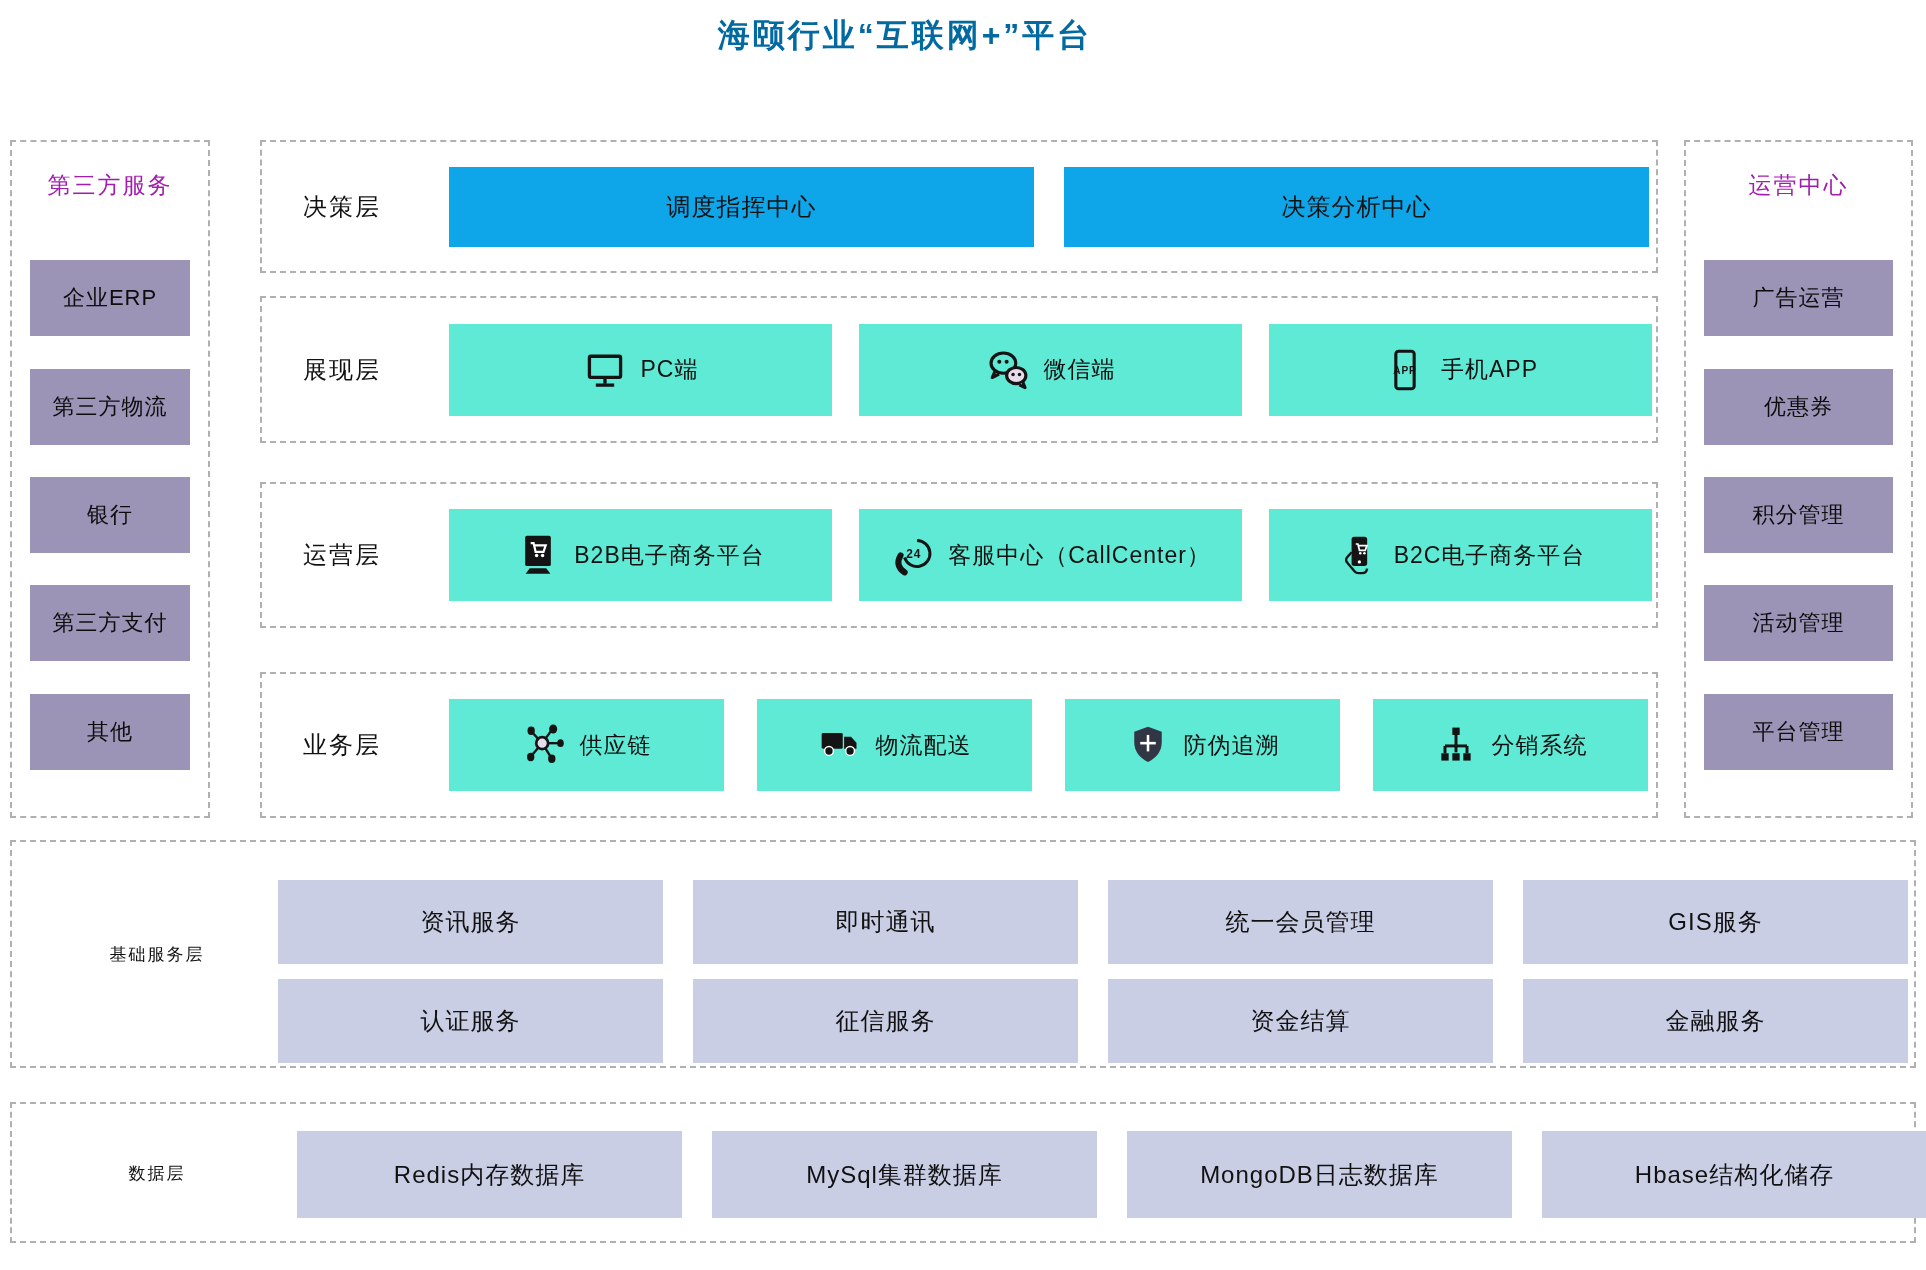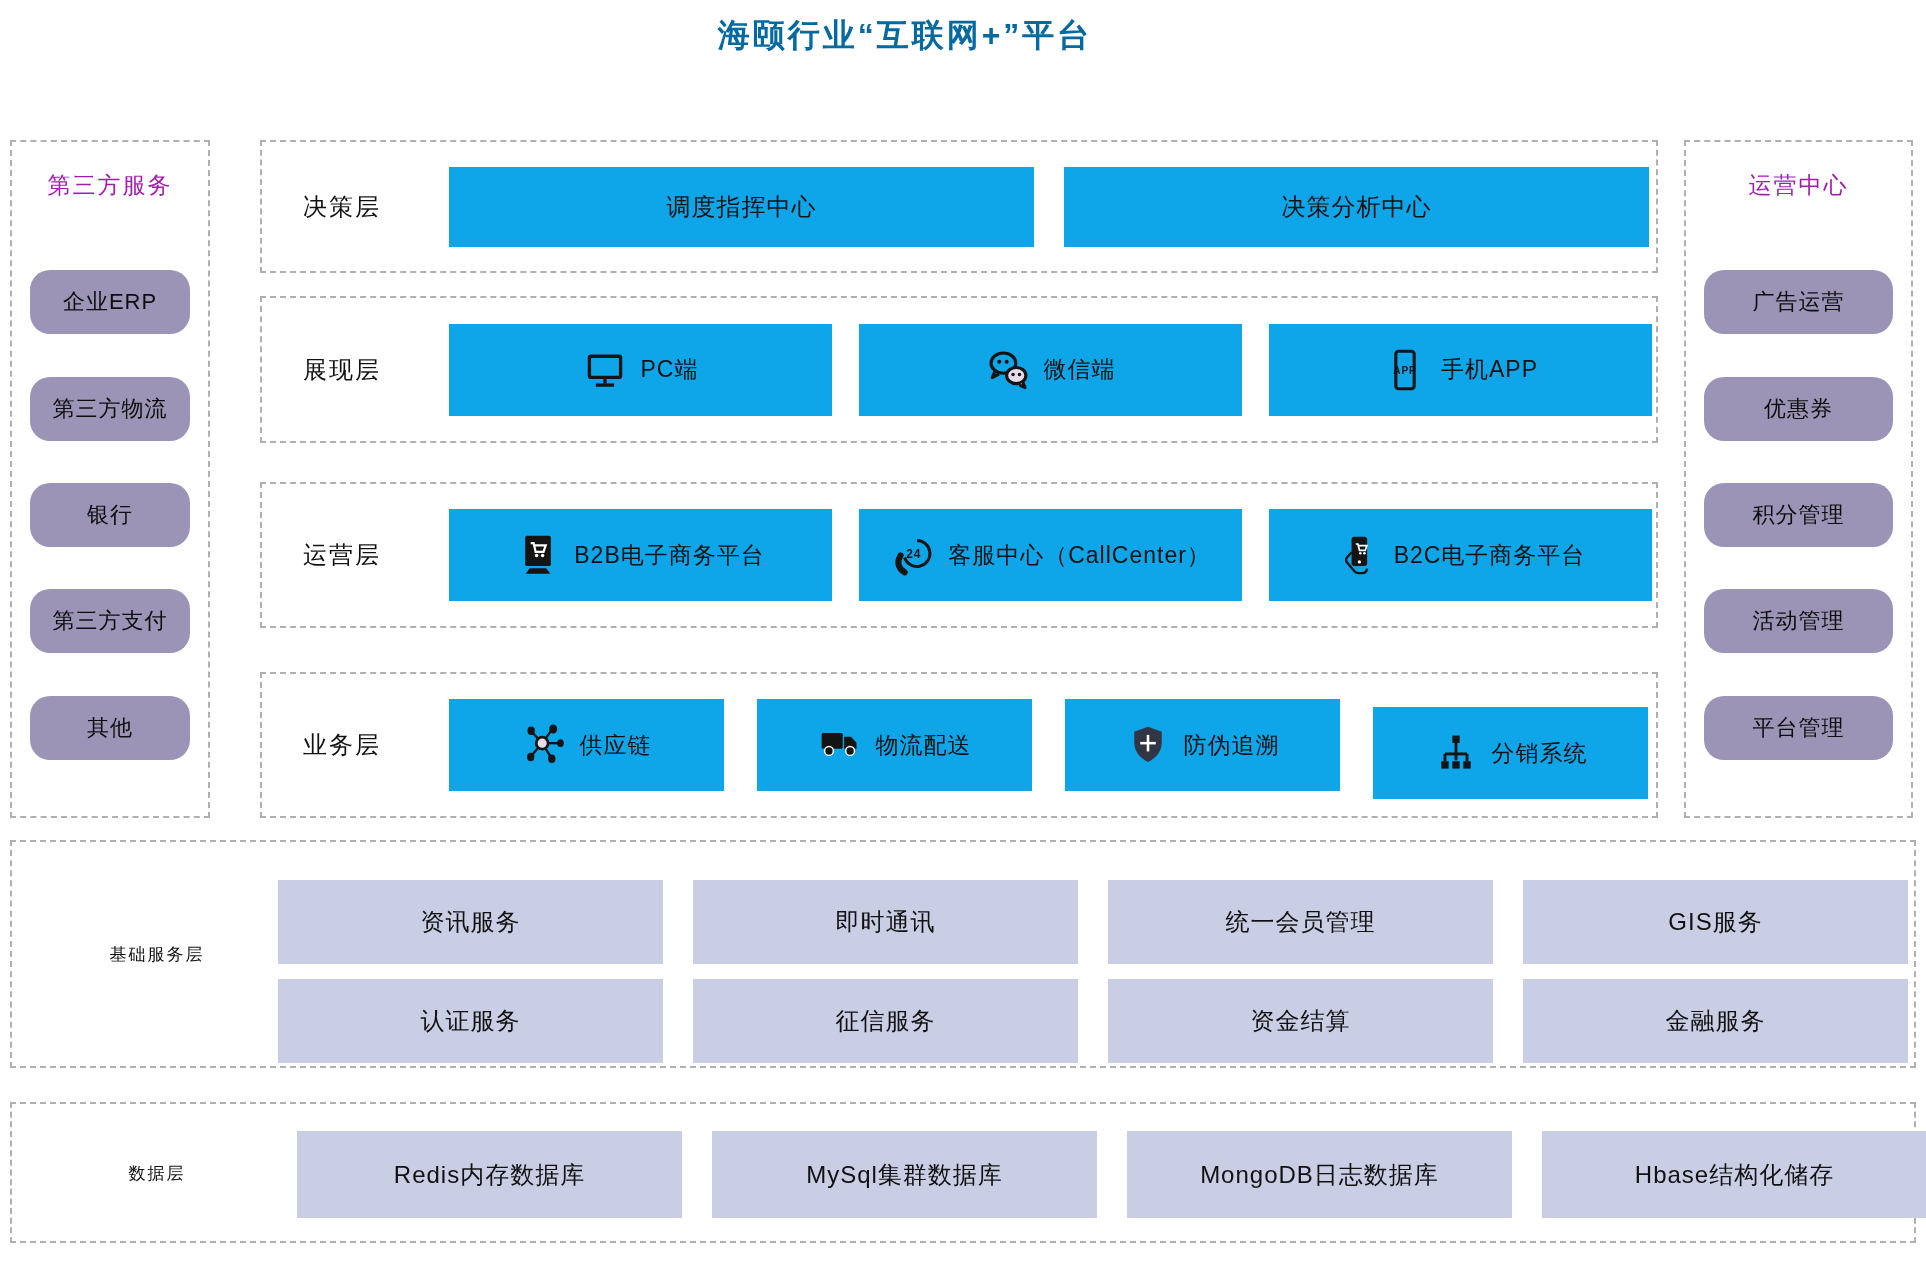--- a/index.html
+++ b/index.html
@@ -17,41 +17,41 @@
   .dashed{border:2px dashed #b0b0b0;}
 
   
   .side-panel{position:absolute;top:140px;height:678px;display:flex;flex-direction:column;}
   #left-panel{left:10px;width:200px;}
   #right-panel{left:1684px;width:229px;}
   .panel-title{height:86px;display:flex;align-items:center;justify-content:center;
     font-size:23px;letter-spacing:2px;color:#a21caf;}
   .panel-boxes{flex:1;display:flex;flex-direction:column;justify-content:space-evenly;
     padding:0 18px 14px 18px;}
-  .purple-box{height:64px;background:#9b94b6;display:flex;align-items:center;
-    justify-content:center;font-size:22px;letter-spacing:1px;color:#0d0d0d;border-radius:20px;}
+  .purple-box{height:76px;background:#9b94b6;display:flex;align-items:center;
+    justify-content:center;font-size:22px;letter-spacing:1px;color:#0d0d0d;}
 
   
   .layer-section{position:absolute;left:260px;width:1398px;}
   #sec-decision{top:140px;height:133px;}
   #sec-presentation{top:296px;height:147px;}
   #sec-operation{top:482px;height:146px;}
   #sec-business{top:672px;height:146px;}
   .layer-label{position:absolute;left:0;top:50%;transform:translateY(-50%);
     width:160px;text-align:center;font-size:24px;letter-spacing:2px;}
   .layer-box{position:absolute;top:50%;transform:translateY(-50%);
     display:flex;align-items:center;justify-content:center;gap:14px;}
   .blue-box{background:#0ea5e9;height:80px;font-size:24px;letter-spacing:1px;}
-  .pink-box{background:#0ea5e9;height:92px;font-size:23px;letter-spacing:1px;}
+  .pink-box{background:#5eead4;height:92px;font-size:23px;letter-spacing:1px;}
   .cols2 .b1{left:187px;width:585px;}
   .cols2 .b2{left:802px;width:585px;}
   .cols3 .layer-box{width:383px;}
   .cols3 .b1{left:187px;} .cols3 .b2{left:597px;} .cols3 .b3{left:1007px;}
   .cols4 .layer-box{width:275px;}
-  .cols4 .b1{left:187px;} .cols4 .b2{left:495px;} .cols4 .b3{left:803px;} .cols4 .b4{left:1111px;margin-top:8px;}
+  .cols4 .b1{left:187px;} .cols4 .b2{left:495px;} .cols4 .b3{left:803px;} .cols4 .b4{left:1111px;}
 
   
   .wide-section{position:absolute;left:10px;width:1906px;}
   #base-services{top:840px;height:228px;}
   #data-layer{top:1102px;height:141px;}
   .section-label{position:absolute;left:0;top:50%;transform:translateY(-50%);
     width:290px;text-align:center;font-size:17px;letter-spacing:2px;}
   .grid-box{position:absolute;width:385px;height:84px;background:#c9cee5;
     display:flex;align-items:center;justify-content:center;font-size:24px;letter-spacing:1px;}
   #data-layer .grid-box{height:87px;top:27px;margin-left:19px;}

